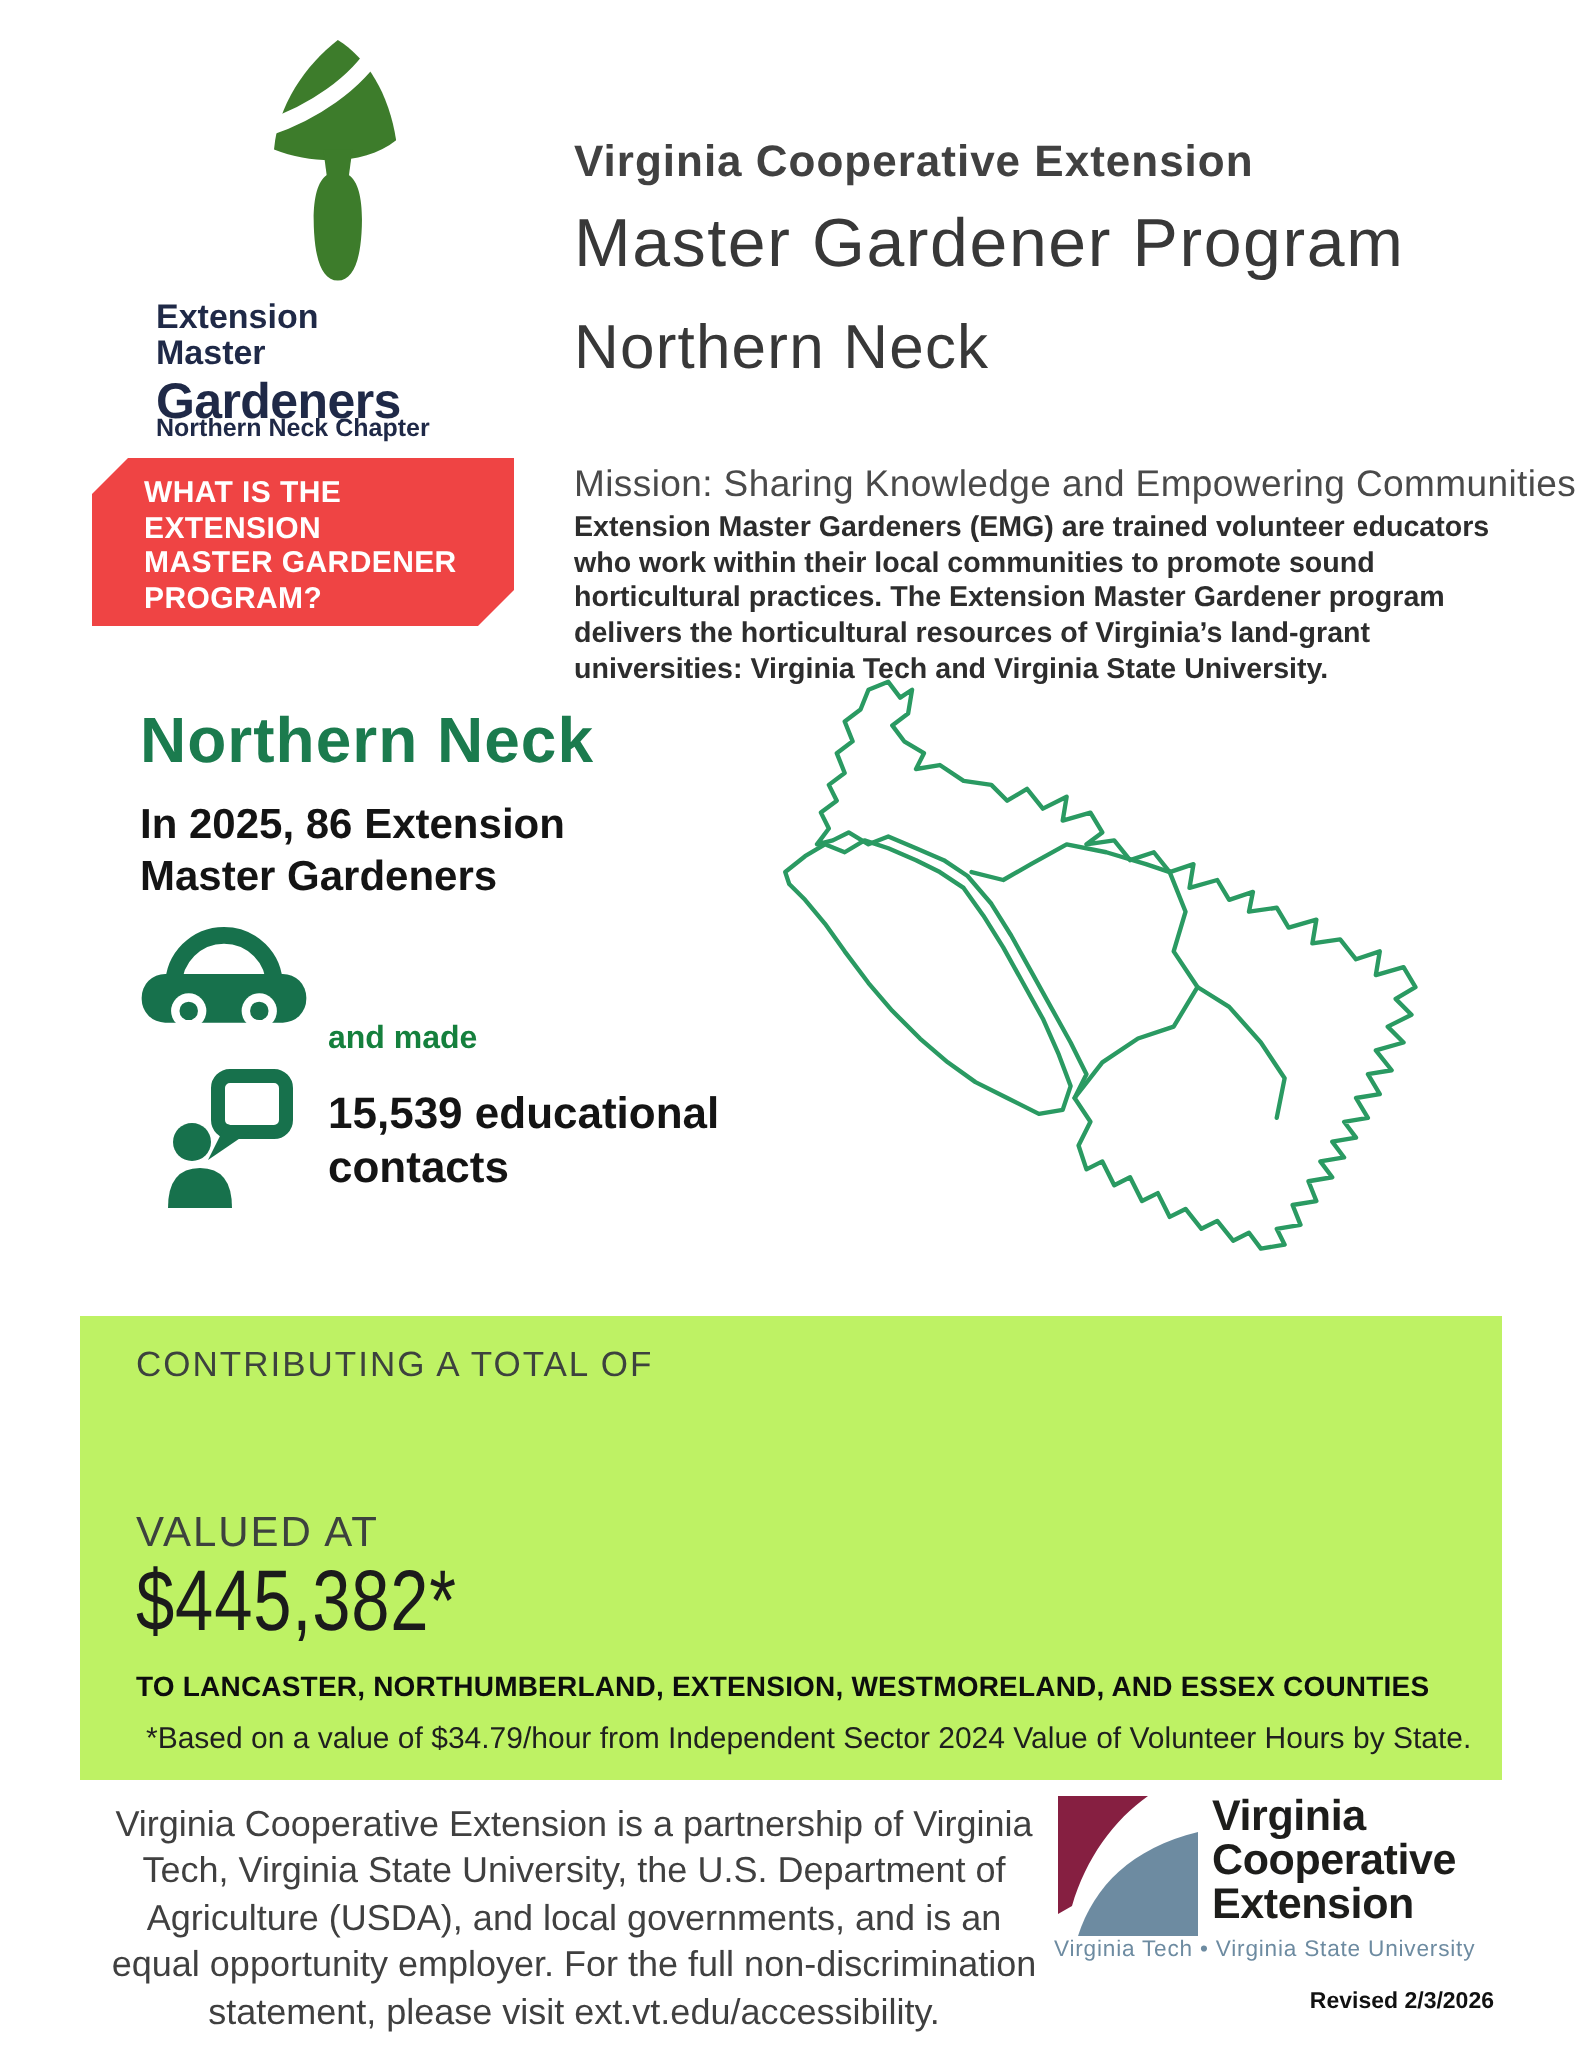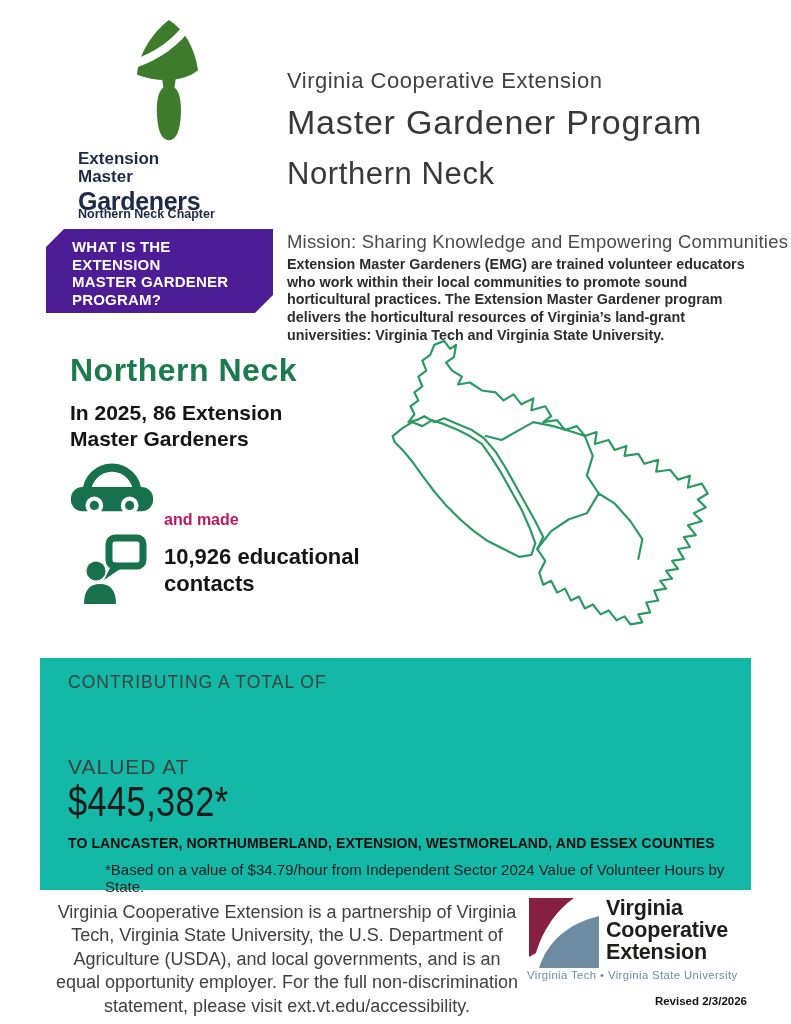--- a/index.html
+++ b/index.html
@@ -10,56 +10,55 @@
   .abs{position:absolute;}
 
   
   .trowel{left:127px;top:13px;width:82px;height:138px;}
   .logo-text{left:78px;top:150px;width:170px;color:#1f2947;font-weight:bold;line-height:1.08;}
   .logo-line{font-size:17px;}
   .logo-line-big{font-size:25px;letter-spacing:-0.3px;margin-top:1px;}
   .chapter{left:78px;top:207px;width:180px;color:#1f2947;font-weight:bold;font-size:12.5px;}
 
   .what-box{
-    left:46px;top:229px;width:211px;height:84px;background:#4c1d95;
+    left:46px;top:229px;width:211px;height:84px;background:#ef4444;
     clip-path:polygon(18px 0,100% 0,100% calc(100% - 18px),calc(100% - 18px) 100%,0 100%,0 18px);
-    padding-left:16px;
   }
   .what-text{
     position:absolute;left:26px;top:9px;width:172px;color:#ffffff;font-weight:bold;
     font-size:15px;line-height:1.18;letter-spacing:.2px;white-space:pre-line;
   }
 
   
-  .eyebrow{left:287px;top:68px;font-size:22px;color:#414141;letter-spacing:.5px;}
+  .eyebrow{left:287px;top:68px;font-size:22px;color:#414141;letter-spacing:.5px;font-weight:bold;}
   .title{left:287px;top:103px;font-size:34px;color:#383838;letter-spacing:.8px;}
   .subtitle{left:287px;top:156px;font-size:31px;color:#383838;letter-spacing:.6px;}
   .mission-heading{left:287px;top:231px;font-size:18.5px;color:#4a4a4a;letter-spacing:.2px;}
   .mission-body{left:287px;top:256px;width:462px;font-size:14.3px;line-height:1.24;color:#2d2d2d;font-weight:600;}
 
   
   .region-heading{left:70px;top:352px;font-size:32px;font-weight:bold;color:#1b7b4e;letter-spacing:.5px;}
   .region-intro{left:70px;top:400px;width:260px;font-size:21px;font-weight:bold;color:#141414;line-height:1.25;white-space:pre-line;}
   .car-icon{left:70px;top:461px;width:84px;height:62px;}
   .stat-miles{left:164px;top:477px;font-size:22px;font-weight:bold;color:#141414;}
-  .stat-connector{left:164px;top:511px;font-size:16px;font-weight:bold;color:#be185d;}
+  .stat-connector{left:164px;top:511px;font-size:16px;font-weight:bold;color:#15803d;}
   .person-icon{left:82px;top:534px;width:66px;height:70px;}
   .stat-contacts{left:164px;top:544px;width:240px;font-size:22px;font-weight:bold;color:#141414;line-height:1.22;white-space:pre-line;}
 
   
   .county-map{left:388px;top:331px;width:362px;height:327px;}
 
   
-  .total-box{left:40px;top:658px;width:711px;height:232px;background:#14b8a6;}
+  .total-box{left:40px;top:658px;width:711px;height:232px;background:#bef264;}
   .tb-line1{position:absolute;left:28px;top:14px;font-size:17.5px;color:#3d423e;letter-spacing:1px;}
   .tb-hours{position:absolute;left:27px;top:40px;font-size:37px;color:#2e332f;letter-spacing:.5px;}
   .tb-line3{position:absolute;left:28px;top:97px;font-size:21px;color:#3d423e;letter-spacing:1px;}
   .tb-value{position:absolute;left:28px;top:119px;font-size:43px;color:#1b1b1b;transform:scaleX(.8);transform-origin:left top;letter-spacing:.5px;}
   .tb-counties{position:absolute;left:28px;top:177px;font-size:14px;font-weight:bold;color:#0d0d0d;letter-spacing:.1px;}
-  .tb-footnote{position:absolute;left:33px;top:203px;font-size:15px;color:#1f1f1f;margin-left:32px;}
+  .tb-footnote{position:absolute;left:33px;top:203px;font-size:15px;color:#1f1f1f;}
 
   
   .disclaimer{left:53px;top:901px;width:468px;text-align:center;font-size:18px;line-height:1.3;color:#404040;}
   .vce-mark{left:527px;top:896px;width:74px;height:74px;}
   .vce-name{left:606px;top:897px;font-size:21.5px;font-weight:bold;color:#1d1d1b;line-height:1.03;letter-spacing:-0.2px;}
   .vce-sub{left:527px;top:969px;width:230px;font-size:11.3px;color:#6d8ba1;letter-spacing:.4px;white-space:nowrap;}
   .revised{right:44px;top:995px;font-size:11.5px;font-weight:bold;color:#111;}
 </style>
 </head>
 <body>
@@ -107,21 +106,21 @@
     <circle cx="71" cy="51" r="5.5" fill="#17714c"></circle>
   </svg>
   <div class="abs stat-connector">and made</div>
 
   <svg class="abs person-icon" viewBox="0 0 64 70" aria-hidden="true">
     <rect x="26" y="4" width="34" height="28" rx="6" stroke="#17714c" stroke-width="7" fill="none"></rect>
     <polygon points="30,28 21,46 43,31" fill="#17714c"></polygon>
     <circle cx="13" cy="37" r="9.5" fill="#17714c"></circle>
     <path d="M1,70 Q1,50 17,50 Q33,50 33,70 Z" fill="#17714c"></path>
   </svg>
-  <div class="abs stat-contacts">10,926 educational
+  <div class="abs stat-contacts">15,539 educational
 contacts</div>
 
   <svg class="abs county-map" viewBox="0 0 360 330" aria-hidden="true" fill="none" stroke="#2a9a62" stroke-width="2.2" stroke-linejoin="round" stroke-linecap="round">
 
     <path d="M18,92 L24,84 20,76 28,70 24,62 32,56 28,46 36,40 32,30 40,24 44,14 54,10 60,18 66,14 64,26 56,32 62,40 72,46 68,54 80,52 92,60 106,62 114,70 124,64 132,74 144,68 142,80 156,76 162,86 154,92 168,90 176,100 188,96 196,106 208,102 206,114 220,110 226,120 238,116 236,126 250,124 256,134 270,130 268,142 282,140 290,150 302,146 300,158 314,154 320,164
              310,170 318,178 306,184 314,192 300,196 308,206 296,208 302,218 290,220 296,230 284,232 290,240 278,242 284,250 272,252 278,260 266,262 270,272 258,274 262,284 250,286 254,294 242,296
              236,288 228,292 220,282 212,286 204,276 196,280 190,268 182,272 176,260 168,264 162,252 154,256 150,244 156,232 148,220 154,208 146,192 136,174 126,156 116,138 106,122 94,108 82,100 68,94 54,88 44,92 34,86 26,90 Z"></path>
 
     <path d="M2,106 L12,98 22,92 32,96 42,90 54,94 68,100 80,106 92,114 102,128 112,144 122,162 132,180 140,198 146,214 142,226 130,228
              114,220 98,212 84,202 70,190 56,176 44,162 32,146 22,132 12,120 4,112 Z"></path>

